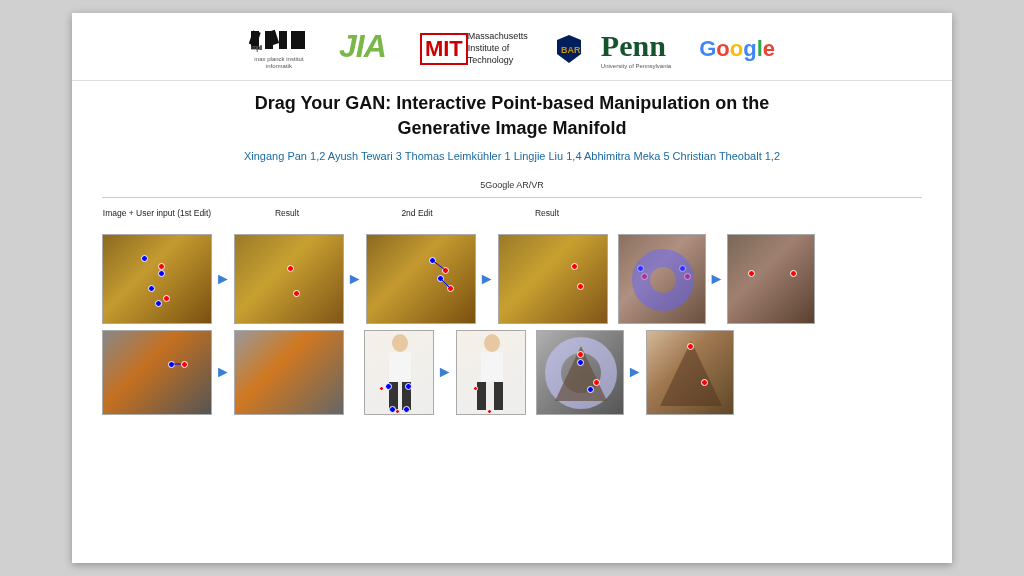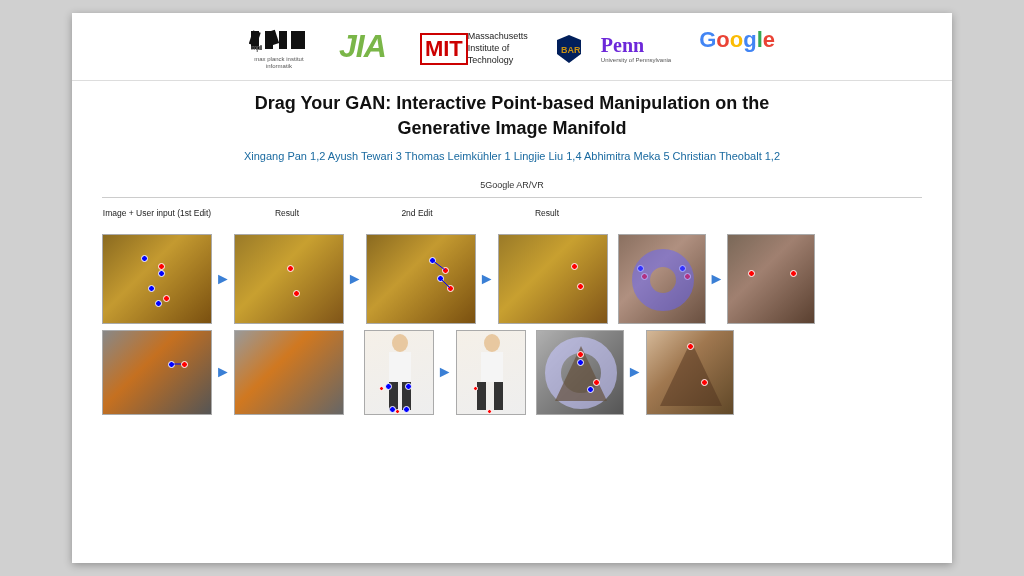--- a/index.html
+++ b/index.html
@@ -16,20 +16,21 @@
     .paper-container {
       background: #ffffff;
       width: 880px;
       height: 550px;
       overflow: hidden;
       box-shadow: 0 2px 8px rgba(0,0,0,0.3);
       padding: 0;
     }
     .logos-bar {
       display: flex;
+      align-items: center;
       justify-content: center;
       gap: 28px;
       padding: 14px 20px 10px;
       border-bottom: 1px solid #ddd;
     }
     .logo-mpi {
       display: flex;
       flex-direction: column;
       align-items: center;
     }
@@ -228,21 +229,21 @@
         <span>Technology</span>
       </div>
     </div>
 
     <div class="logo-penn">
       <svg width="26" height="30" viewBox="0 0 26 30">
         <polygon points="13,1 25,6 25,20 13,29 1,20 1,6" fill="#011f5b"></polygon>
         <text x="5" y="19" font-size="9" fill="#c89010" font-family="Arial" font-weight="bold">BAR</text>
       </svg>
       <div>
-        <div style="font-size:20px; font-weight:900; color:#6d28d9; font-family:Georgia,serif;">Penn</div>
+        <div style="font-size:30px; font-weight:900; color:#14532d; font-family:Georgia,serif;">Penn</div>
         <div style="font-size:6px; color:#555; font-family:Arial,sans-serif;">University of Pennsylvania</div>
       </div>
     </div>
 
     <div class="logo-google">
       <span class="g-blue">G</span><span class="g-red">o</span><span class="g-yellow">o</span><span class="g-blue2">g</span><span class="g-green">l</span><span class="g-red2">e</span>
     </div>
   </div>
 
   <div class="paper-body">

